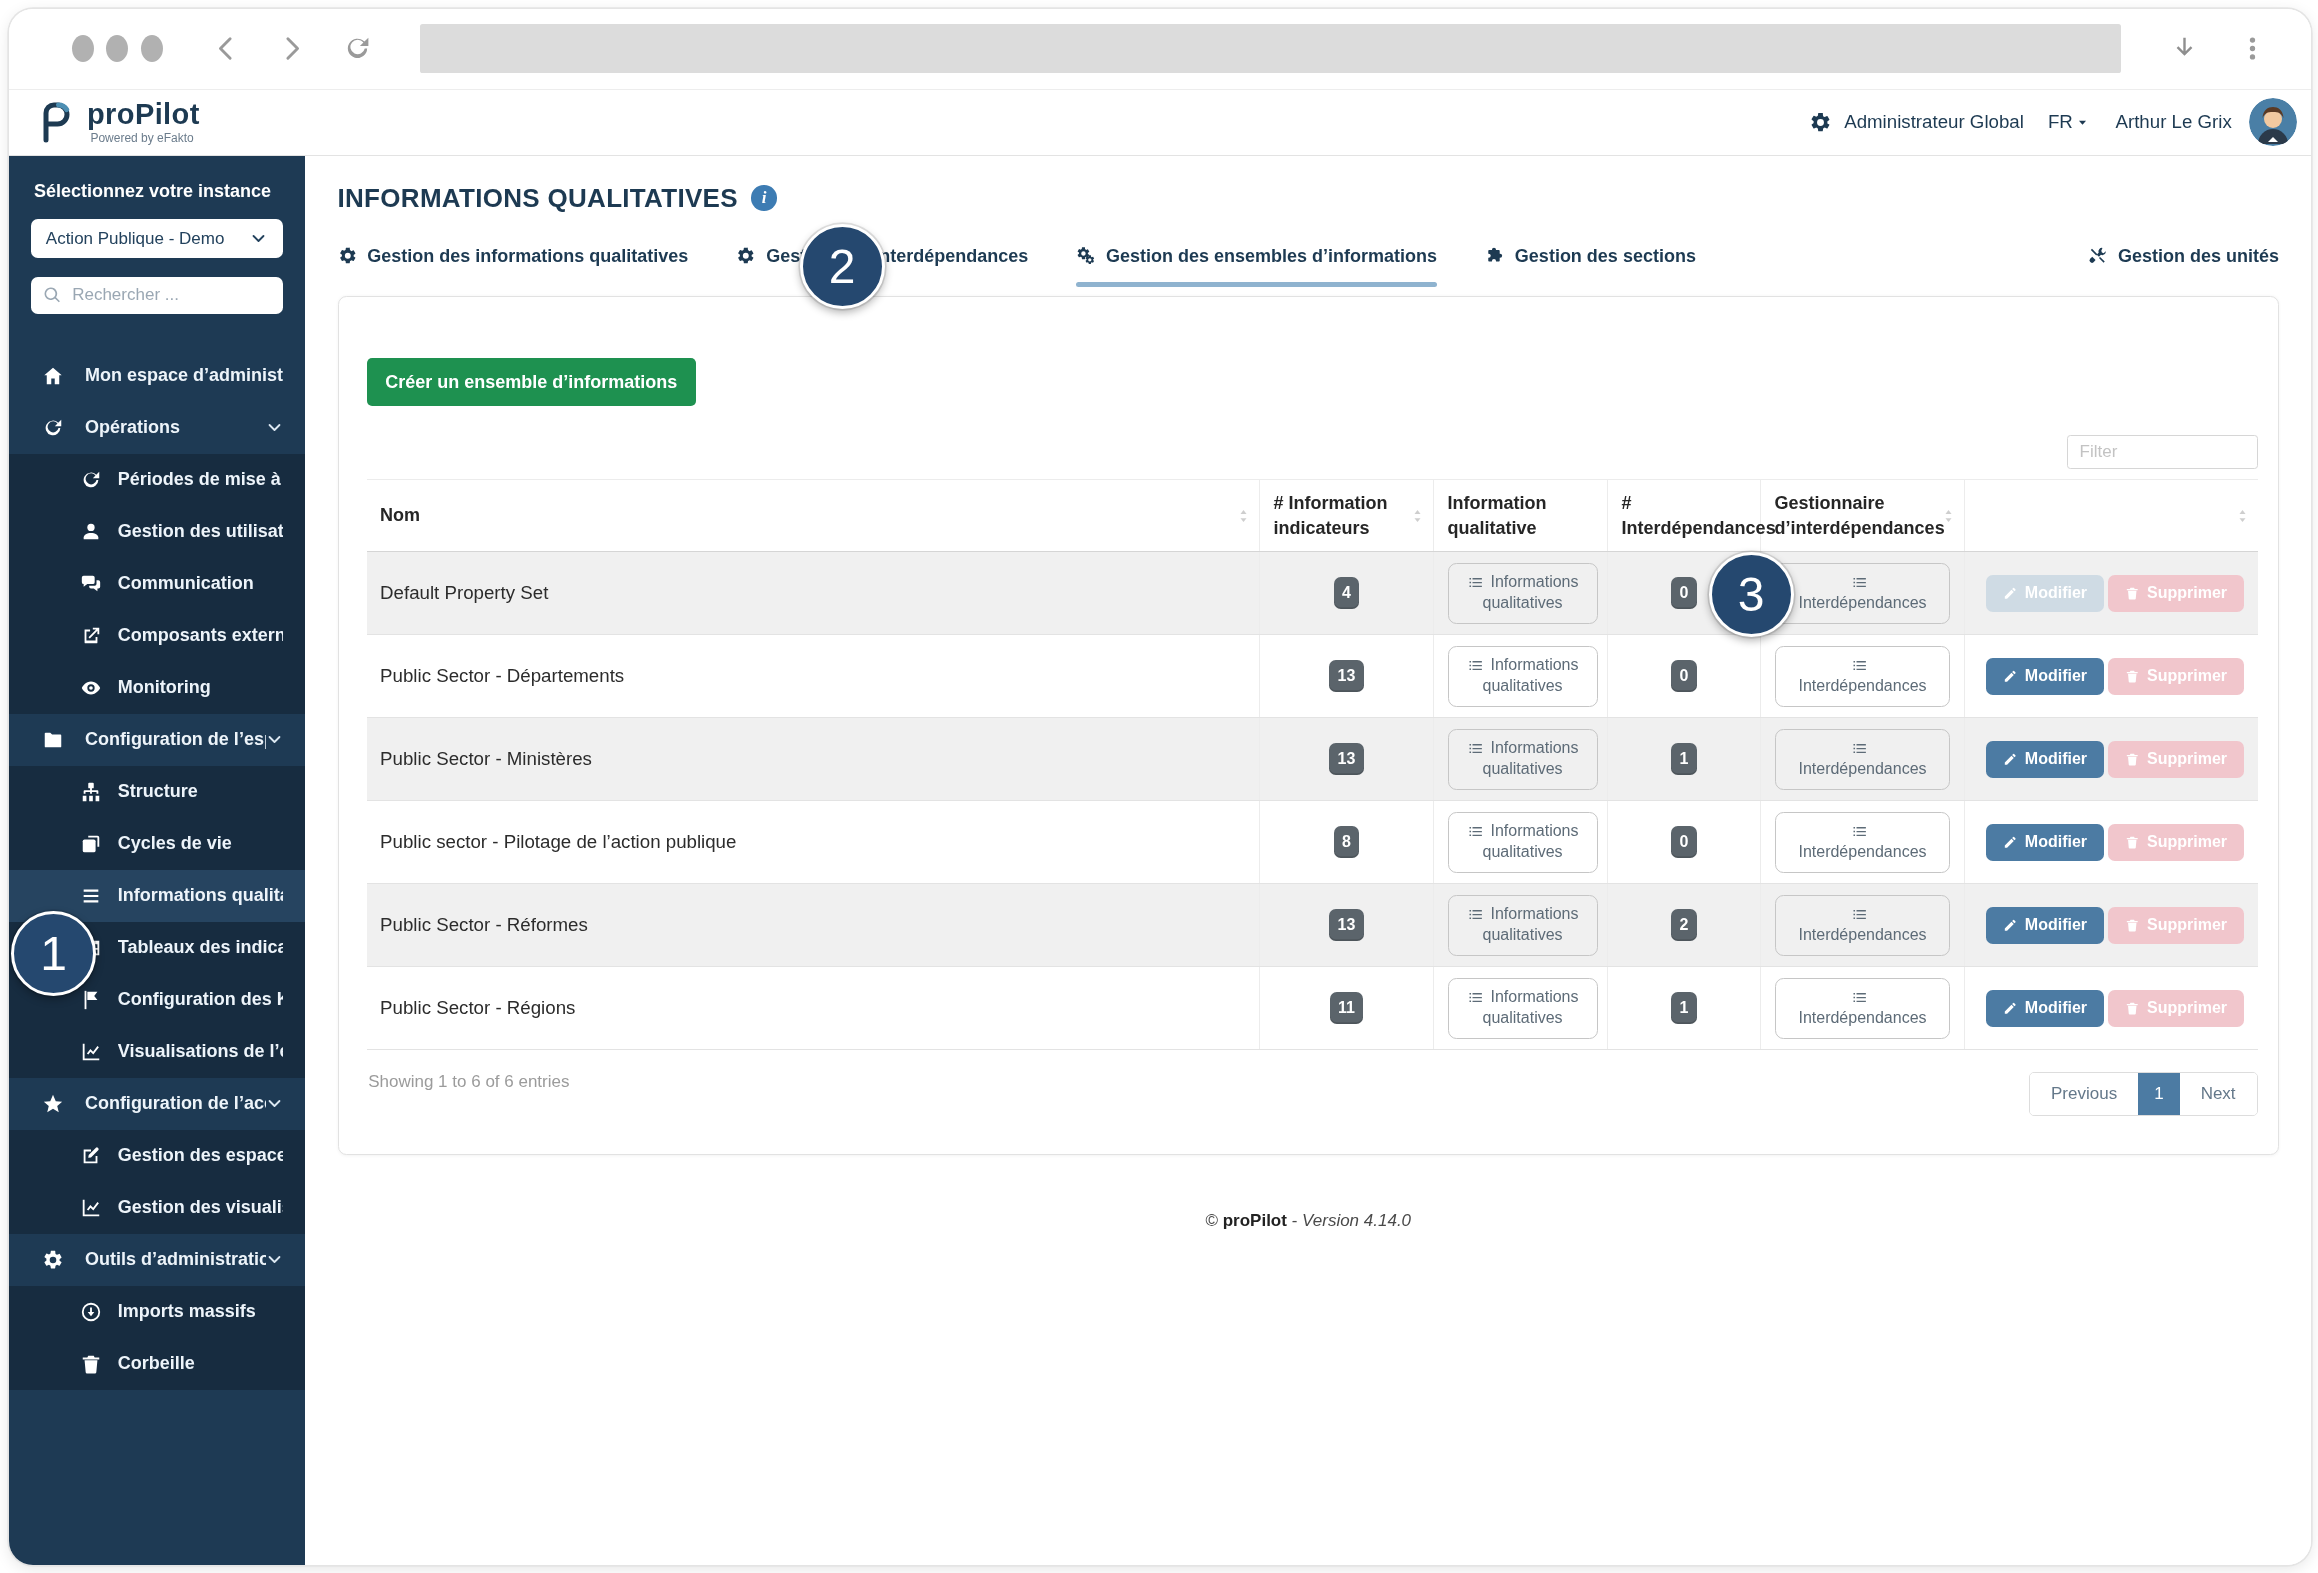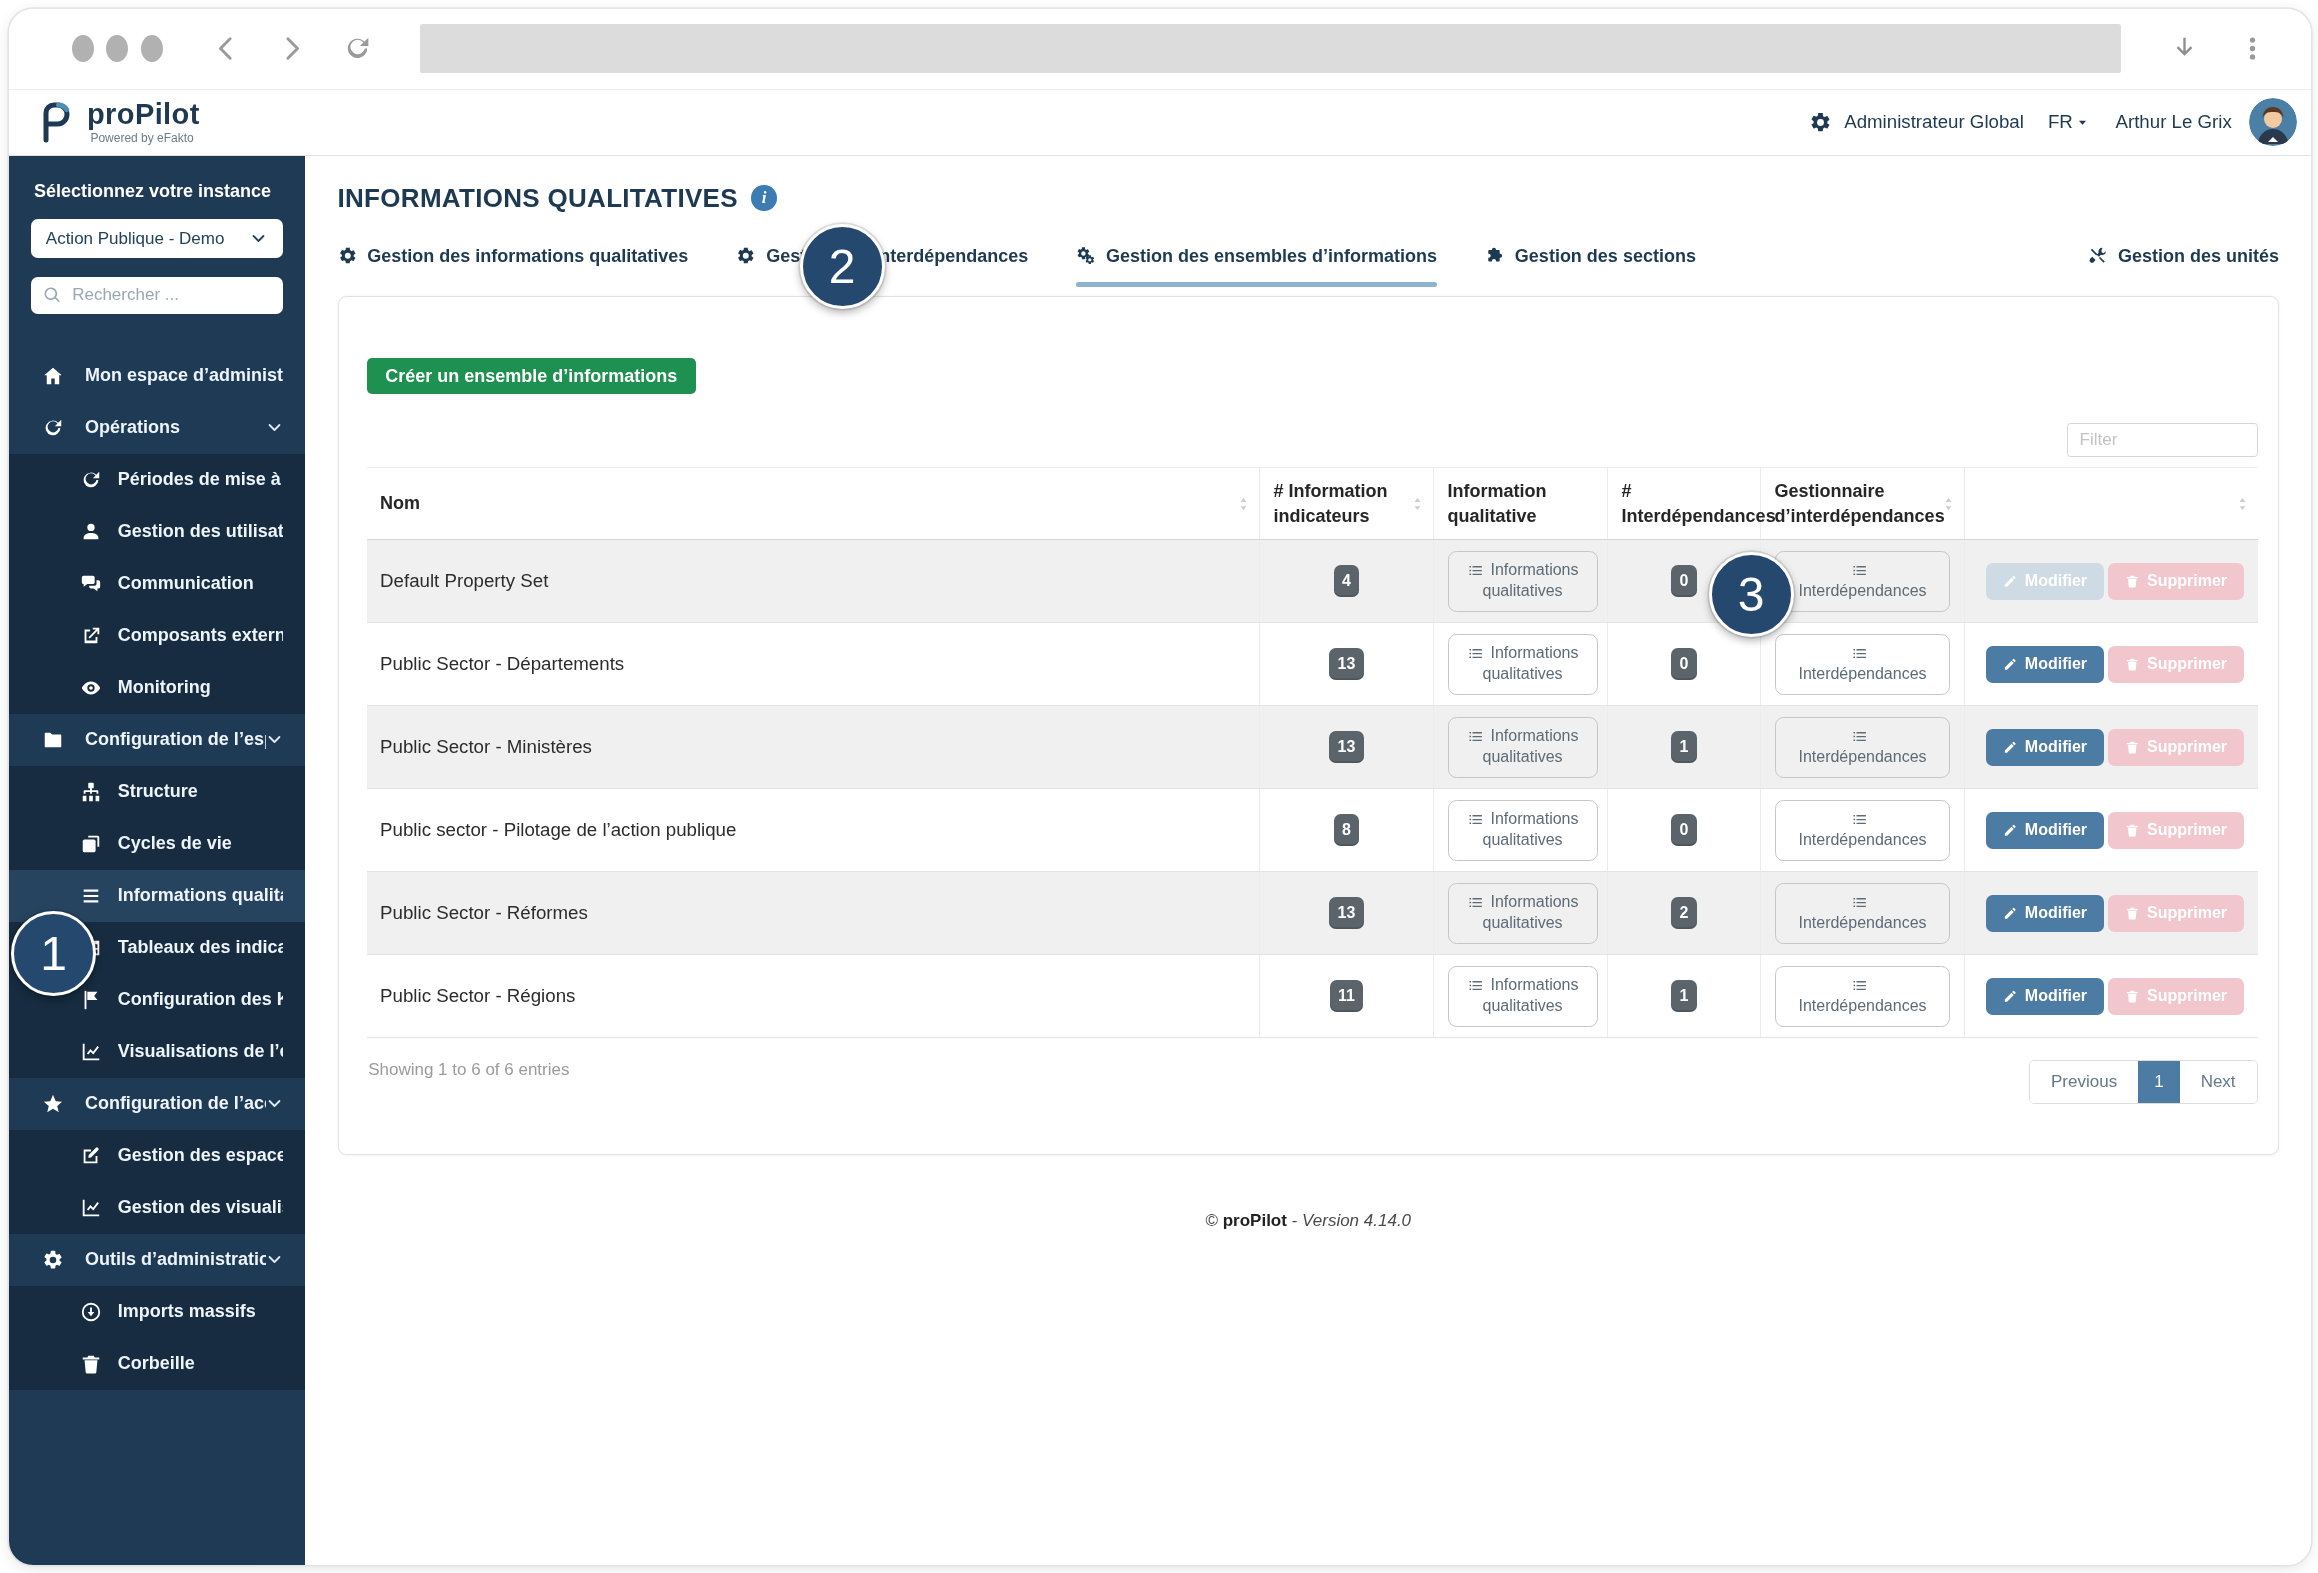--- a/index.html
+++ b/index.html
@@ -79,21 +79,21 @@
   .tabs-row { margin-top:32px; display:flex; align-items:flex-start; gap:48px; }
   .tab { display:flex; align-items:center; gap:10.2px; color:#1d3a52; font-size:18px;
     font-weight:600; position:relative; padding-bottom:20.4px; cursor:pointer; white-space:nowrap; }
   .tab .ci svg { width:19.6px; height:19.6px; }
   .tab.active::after { content:""; position:absolute; left:0; right:0; bottom:0; height:5.1px;
     background:#8fb3cf; border-radius:2.6px; }
   .tabs-spacer { flex:1; }
 
   .card { margin-top:9.4px; border:0.9px solid #e2e2e2; border-radius:8.5px; background:#fff;
     box-shadow:0 0.9px 3.4px rgba(0,0,0,.05); padding:61px 20.4px 34px 28px; min-height:859px; }
-  .create-btn { height:36px; background:#1e9150; color:#fff; border:none; border-radius:5.1px;
+  .create-btn { height:48px; background:#1e9150; color:#fff; border:none; border-radius:5.1px;
     font-size:18px; font-weight:600; padding:0 18.7px; font-family:inherit; cursor:pointer; }
   .filter-row { display:flex; justify-content:flex-end; margin:29px 0 10.2px; }
   .filter-row input { width:191px; height:34px; border:1.7px solid #d6d6d6; border-radius:3.4px;
     padding:0 12px; font-size:17px; font-family:inherit; color:#444; outline:none; }
   .filter-row input::placeholder { color:#c3c3c3; }
 
   table.grid { width:100%; border-collapse:collapse; table-layout:fixed; border-top:0.9px solid #ececec; }
   .grid th { text-align:left; font-size:18px; font-weight:700; color:#262626;
     padding:10.2px 13.6px; height:67px; border-bottom:0.9px solid #d5d5d5; vertical-align:middle;
     position:relative; line-height:1.4; }

